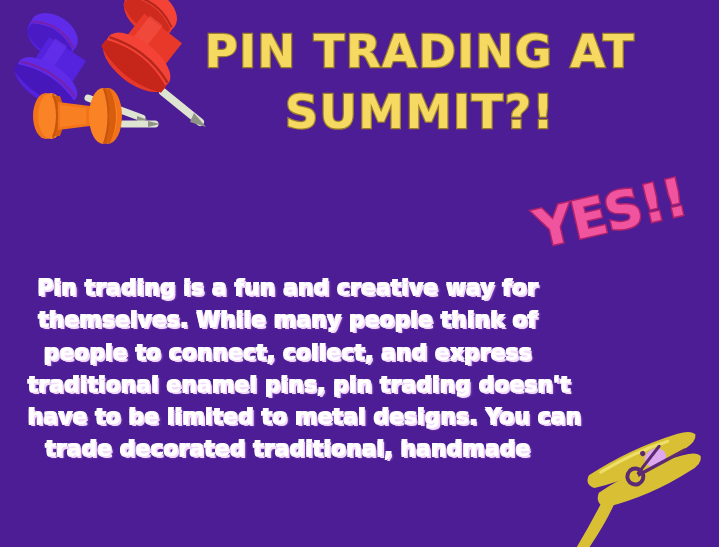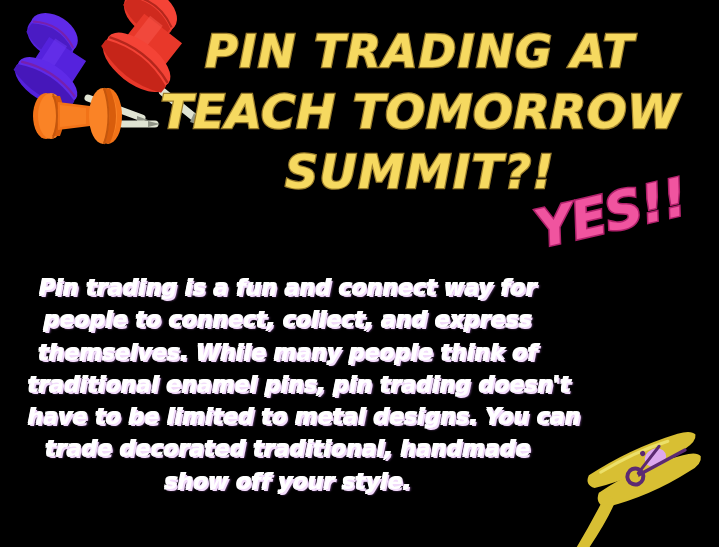--- a/index.html
+++ b/index.html
@@ -9,23 +9,22 @@
   body {
     width: 719px;
     height: 547px;
     overflow: hidden;
     font-family: "DejaVu Sans", sans-serif;
   }
   #poster {
     position: relative;
     width: 719px;
     height: 547px;
-    background: #000000;
+    background: #4c1d95;
     overflow: hidden;
-    font-style: italic;
   }
 
   
   .title-block {
     position: absolute;
     left: 160px;
     top: 22px;
     width: 520px;
     text-align: center;
     z-index: 5;
@@ -156,34 +155,32 @@
         <ellipse cx="144" cy="66" rx="38" ry="18" fill="#f44336"></ellipse>
         <path d="M106 70 Q144 54 182 70 L182 78 Q144 94 106 78 Z" fill="#c62519"></path>
         <path d="M107 66 Q144 52 181 66" stroke="#b5261c" stroke-width="2.4" fill="none"></path>
         <path d="M98 20 Q124 6 150 20" stroke="#b5261c" stroke-width="2.2" fill="none"></path>
       </g>
     </g>
   </svg>
 
   <div class="title-block">
     <div class="title-line l1">PIN TRADING AT</div>
-    <div class="title-line l2">TEACH TOMORROW</div>
     <div class="title-line l3">SUMMIT?!</div>
   </div>
 
   <div class="yes-sticker">YES!!</div>
 
   <div class="body-block">
-    <div class="body-line">Pin trading is a fun and connect way for</div>
+    <div class="body-line">Pin trading is a fun and creative way for</div>
+    <div class="body-line">themselves. While many people think of</div>
     <div class="body-line">people to connect, collect, and express</div>
-    <div class="body-line">themselves. While many people think of</div>
     <div class="body-line">traditional enamel pins, pin trading doesn't</div>
     <div class="body-line">have to be limited to metal designs. You can</div>
     <div class="body-line">trade decorated traditional, handmade</div>
-    <div class="body-line">show off your style.</div>
   </div>
 
   <svg class="art-layer front" viewBox="0 0 719 547">
     <g transform="rotate(-24 650 470)">
 
       <path d="M594 470 Q640 462 686 470 Q700 472 702 478 Q700 486 686 487 Q640 494 594 486 Q586 478 594 470 Z" fill="#d8bf33"></path>
 
       <path d="M592 450 Q640 442 690 448 Q704 450 706 456 Q704 463 690 465 Q640 472 592 464 Q584 457 592 450 Z" fill="#d8bf33"></path>
 
       <path d="M604 452 Q644 447 678 451" stroke="#ece06a" stroke-width="3" fill="none" stroke-linecap="round"></path>

